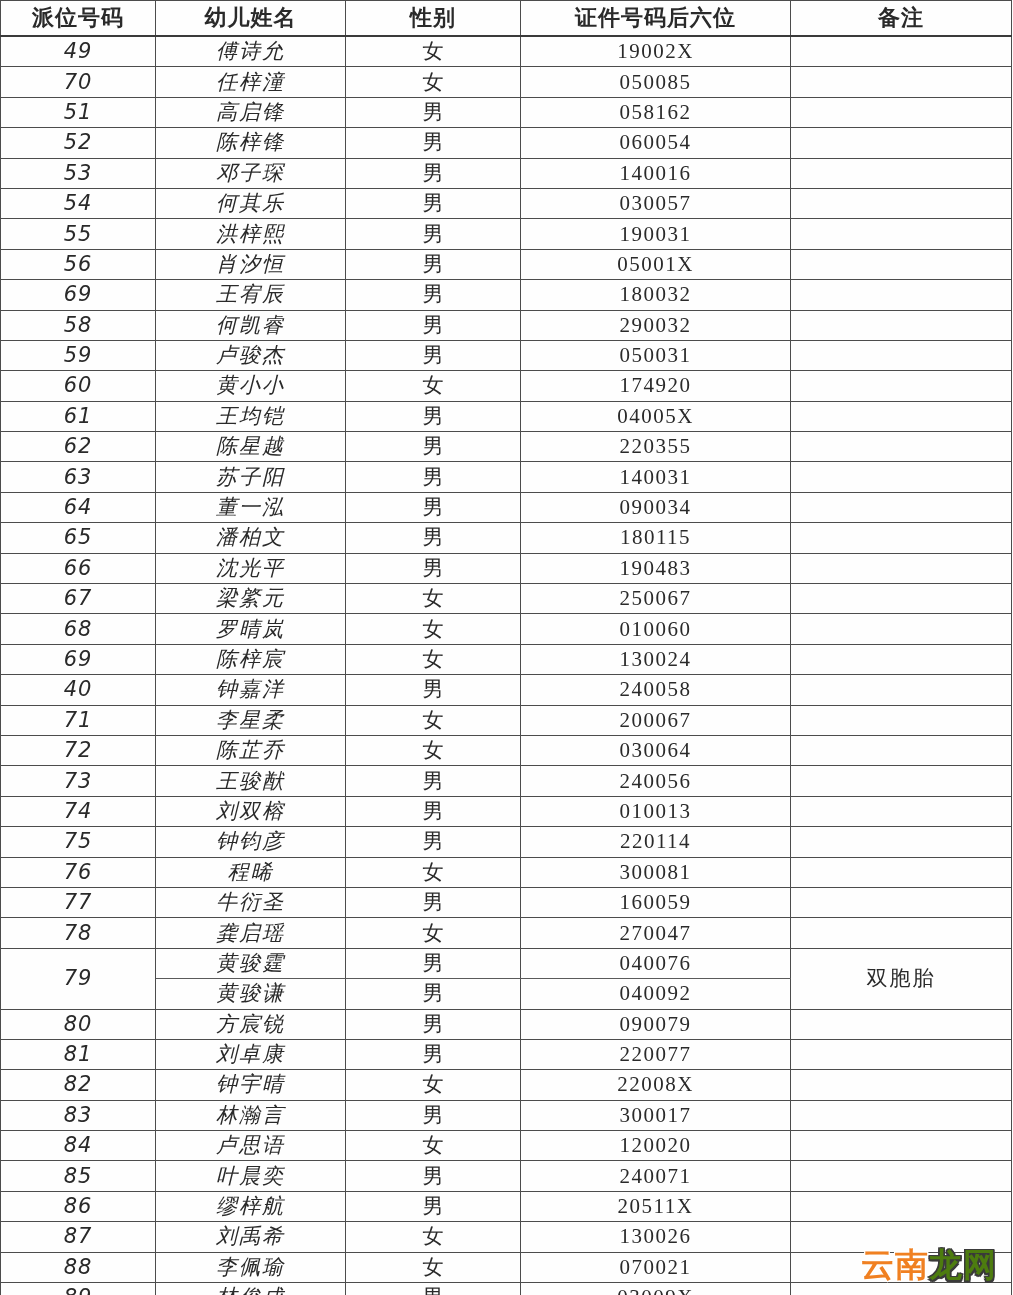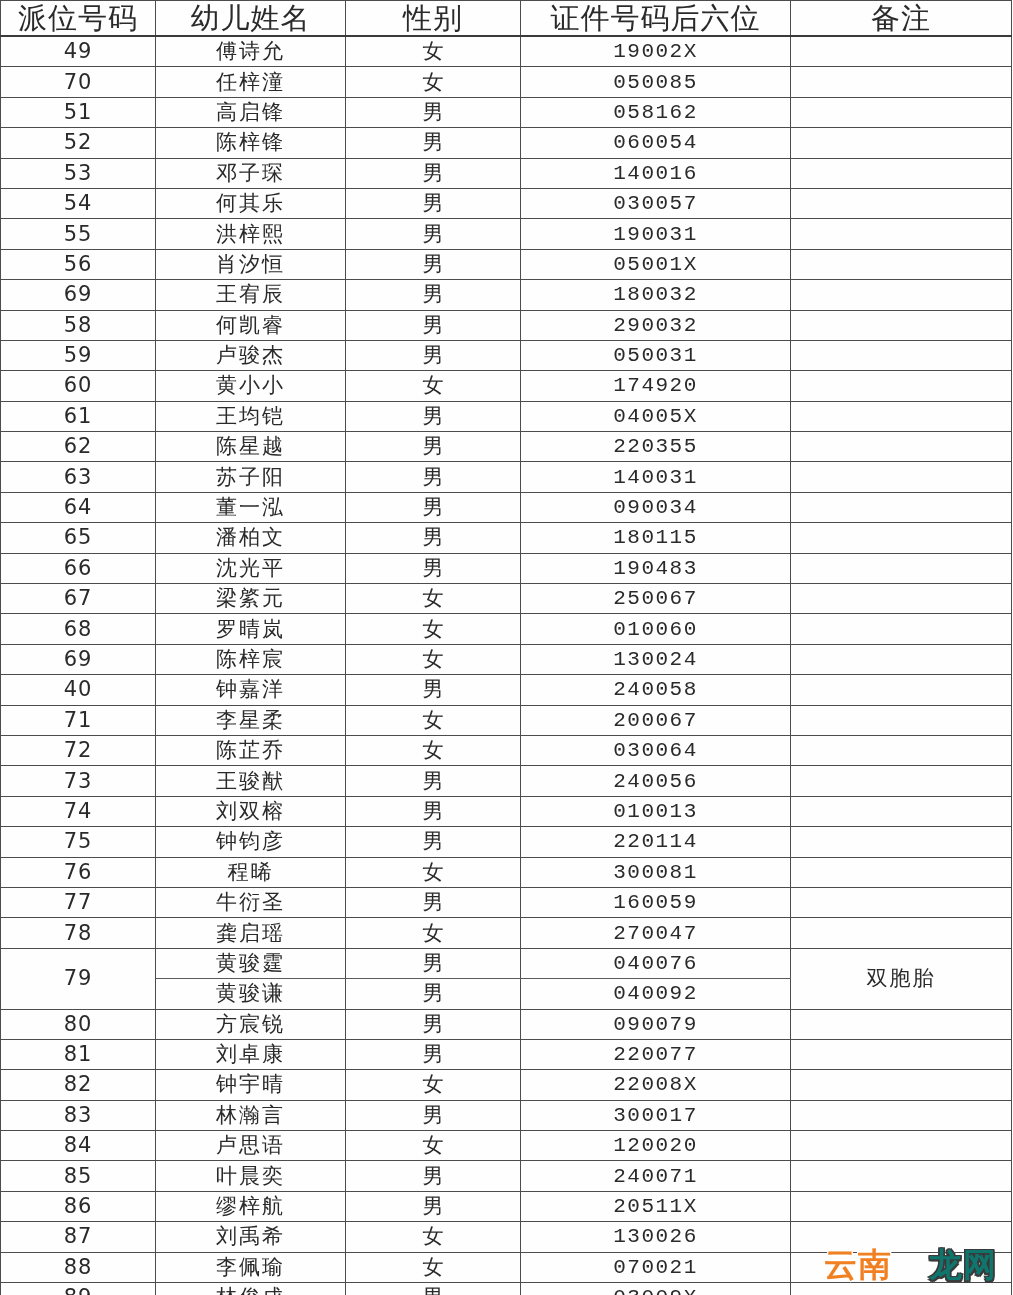--- a/index.html
+++ b/index.html
@@ -38,45 +38,47 @@
     border: 1px solid #4c4c4c;
     text-align: center;
     vertical-align: middle;
     color: #2a2a2a;
     background: transparent;
     padding: 0;
     line-height: 1;
   }
   table.roster thead th {
     height: 34px;
-    font-size: 29px;
-    font-weight: 400;
+    font-size: 22px;
+    font-weight: 700;
     letter-spacing: 1px;
     border-bottom: 2px solid #3a3a3a;
   }
   table.roster tbody td {
     height: 29.4px;
     font-size: 21px;
     font-weight: 400;
   }
   td.cell-num {
     font-size: 20px;
     letter-spacing: 1px;
+    font-style: italic;
   }
   td.cell-name {
     font-size: 21px;
     letter-spacing: 2px;
+    font-style: italic;
   }
   td.cell-gender {
     font-size: 21px;
   }
   td.cell-id {
     font-size: 21px;
     letter-spacing: 1.5px;
-    font-family: Liberation Mono, monospace;
+    font-family: Liberation Serif, serif;
   }
   td.cell-remark {
     font-size: 21px;
     letter-spacing: 2px;
   }
   td.merged-num,
   td.merged-remark {
     border-top: 1px solid #4c4c4c;
     border-bottom: 1px solid #4c4c4c;
   }
@@ -99,27 +101,26 @@
   }
   .watermark .wm-a {
     color: #f08021;
     -webkit-text-stroke: 2px #ffffff;
     paint-order: stroke fill;
     text-shadow:
       -1px -1px 0 #ffffff, 1px -1px 0 #ffffff,
       -1px  1px 0 #ffffff, 1px  1px 0 #ffffff;
   }
   .watermark .wm-b {
-    color: #0f766e;
+    color: #4d7c0f;
     text-shadow:
       -1.5px -1.5px 0 #3a3a3a, 1.5px -1.5px 0 #3a3a3a,
       -1.5px  1.5px 0 #3a3a3a, 1.5px  1.5px 0 #3a3a3a,
        0px   -1.5px 0 #3a3a3a, 0px    1.5px 0 #3a3a3a,
       -1.5px  0px   0 #3a3a3a, 1.5px  0px   0 #3a3a3a;
-    margin-left: 37px;
   }
 </style>
 </head>
 <body>
 
 <div class="sheet">
 
   <table class="roster">
     <colgroup>
       <col class="c-num">

